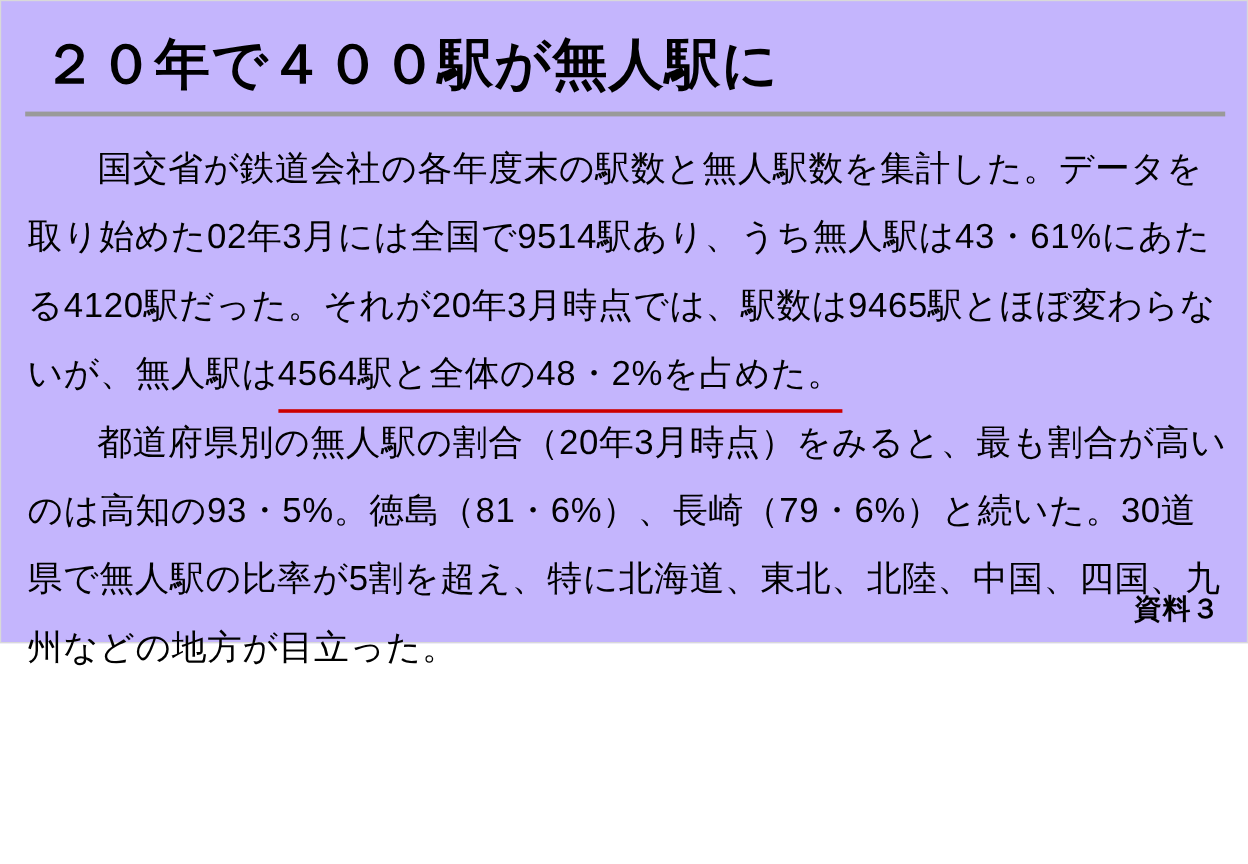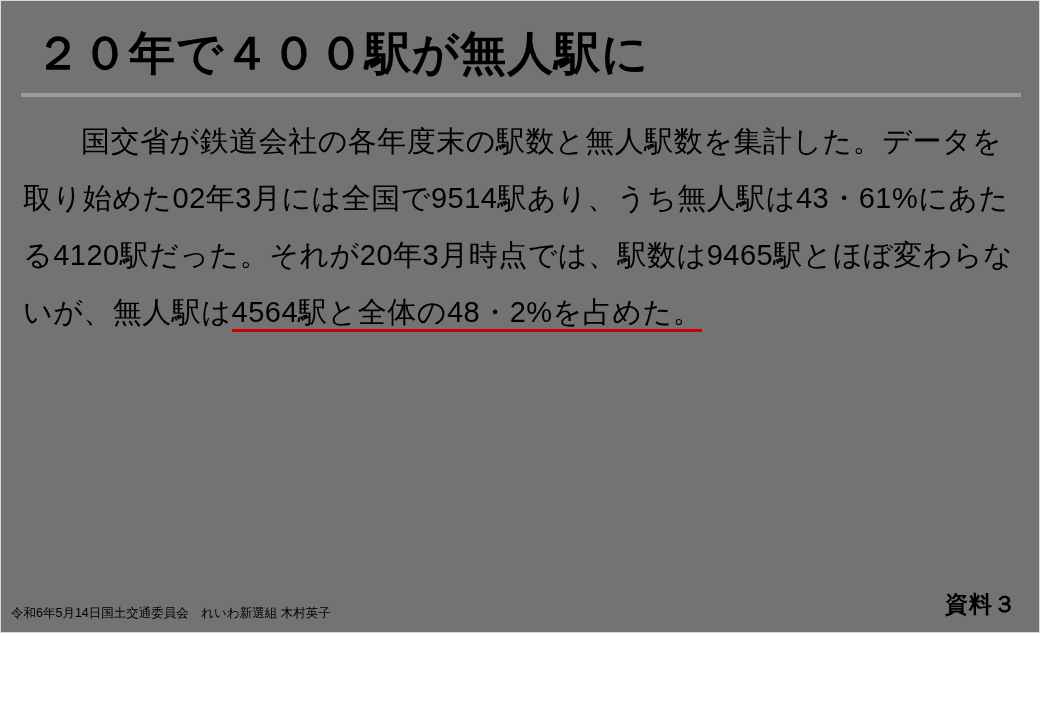--- a/index.html
+++ b/index.html
@@ -10,24 +10,24 @@
     width: 1040px;
     height: 720px;
     background: #ffffff;
     font-family: "Liberation Sans", sans-serif;
     color: #000000;
     overflow: hidden;
   }
   .slide {
     position: relative;
     width: 1040px;
-    height: 633px;
+    height: 536px;
     box-sizing: border-box;
     border: 1px solid #d9d9d9;
-    background: #737373;
+    background: #c4b5fd;
   }
   .title {
     position: absolute;
     left: 34px;
     top: 26px;
     font-size: 46px;
     font-weight: bold;
     letter-spacing: 1px;
     line-height: 1.15;
     color: #000000;
@@ -53,21 +53,21 @@
   }
   .para {
     margin: 0;
     text-indent: 2.0em;
   }
   .para + .para {
     margin-top: 0;
   }
   .underline-red {
     border-bottom: 3px solid #cc0000;
-    padding-bottom: 1px;
+    padding-bottom: 13px;
   }
   .footer {
     position: absolute;
     left: 10px;
     bottom: 10px;
     font-size: 12.5px;
     line-height: 17px;
     color: #000000;
     white-space: nowrap;
   }
@@ -87,21 +87,21 @@
 </head>
 <body>
 
 <div class="slide">
 
   <div class="title">２０年で４００駅が無人駅に</div>
   <div class="title-rule"></div>
 
   <div class="body-text">
     <p class="para"><span>国交省が鉄道会社の各年度末の駅数と無人駅数を集計した。データを取り始めた02年3月には全国で9514駅あり、うち無人駅は43・61%にあたる4120駅だった。それが20年3月時点では、駅数は9465駅とほぼ変わらないが、無人駅は</span><span class="underline-red">4564駅と全体の48・2%を占めた。</span></p>
+    <p class="para"><span>都道府県別の無人駅の割合（20年3月時点）をみると、最も割合が高いのは高知の93・5%。徳島（81・6%）、長崎（79・6%）と続いた。30道県で無人駅の比率が5割を超え、特に北海道、東北、北陸、中国、四国、九州などの地方が目立った。</span></p>
   </div>
 
   <div class="footer">
-    <div>令和6年5月14日国土交通委員会　れいわ新選組 木村英子</div>
   </div>
 
   <div class="page-label">資料３</div>
 
 </div>
 
 </body></html>

